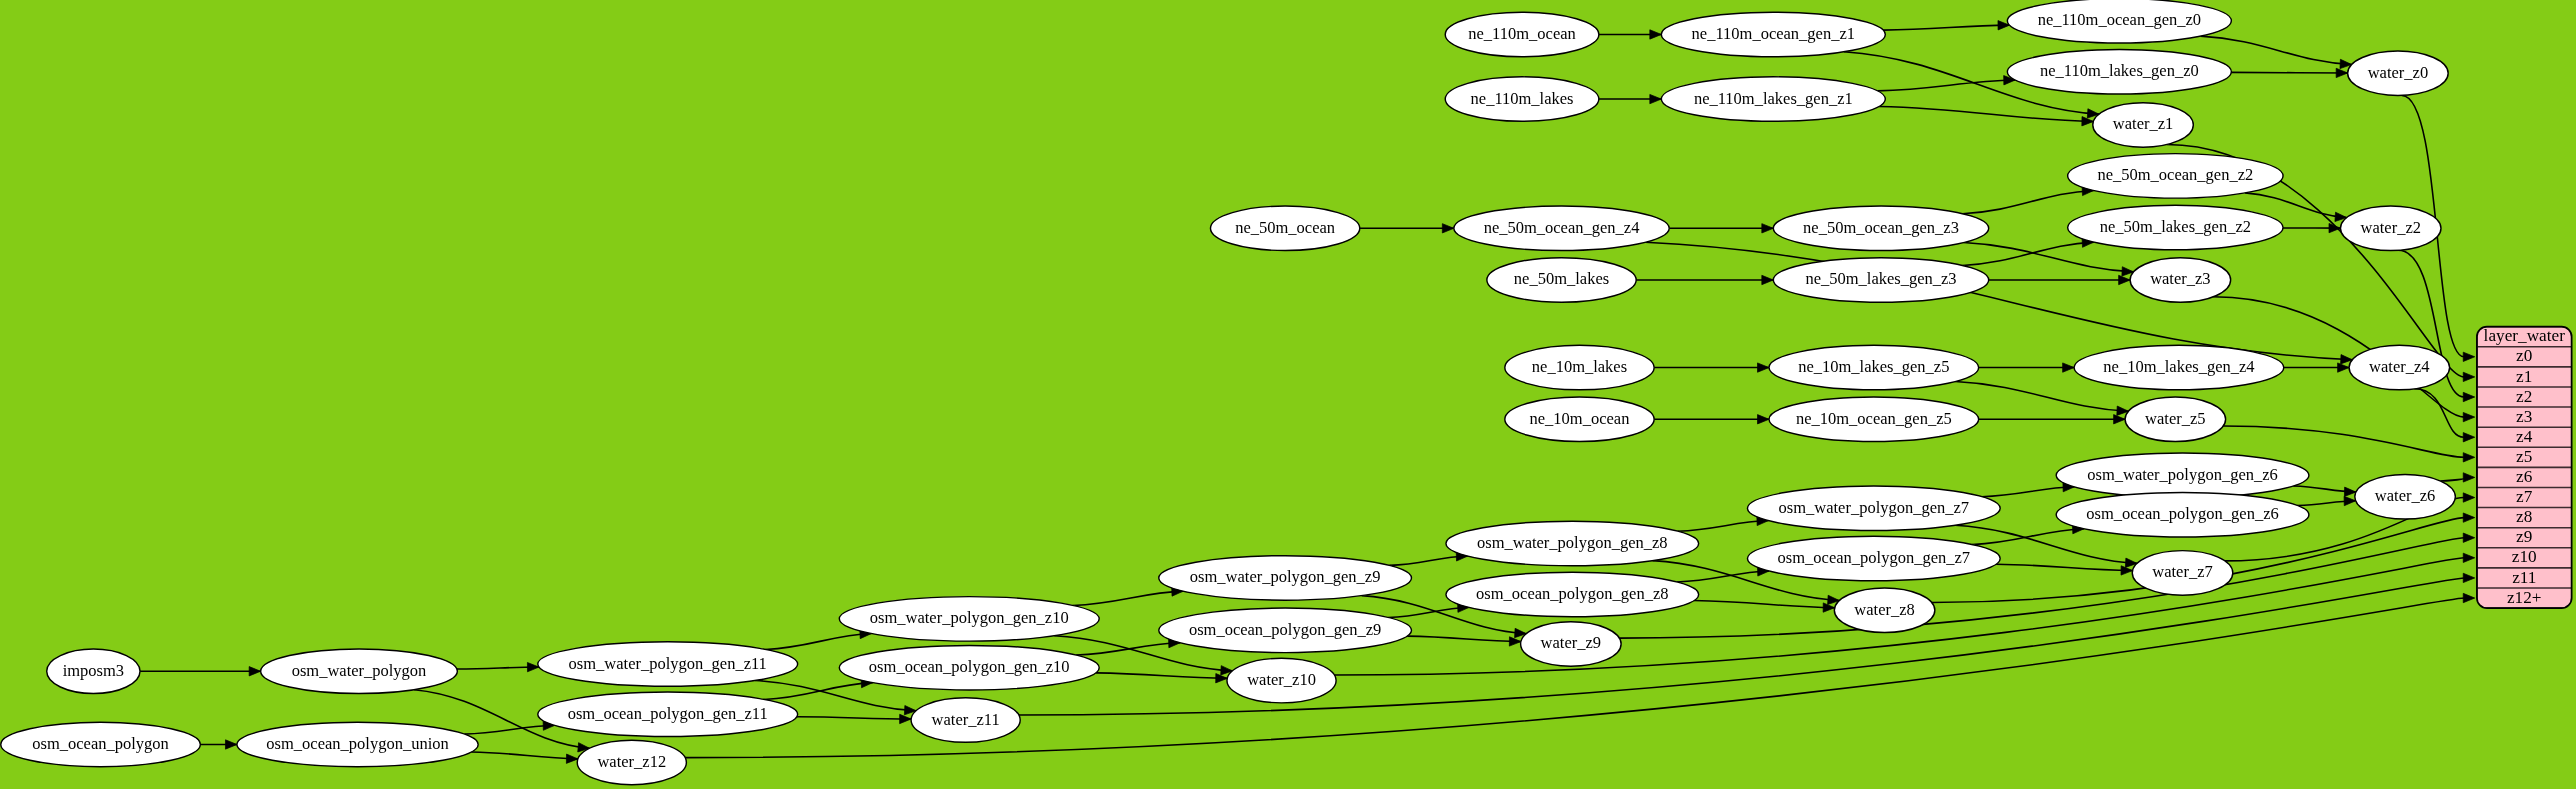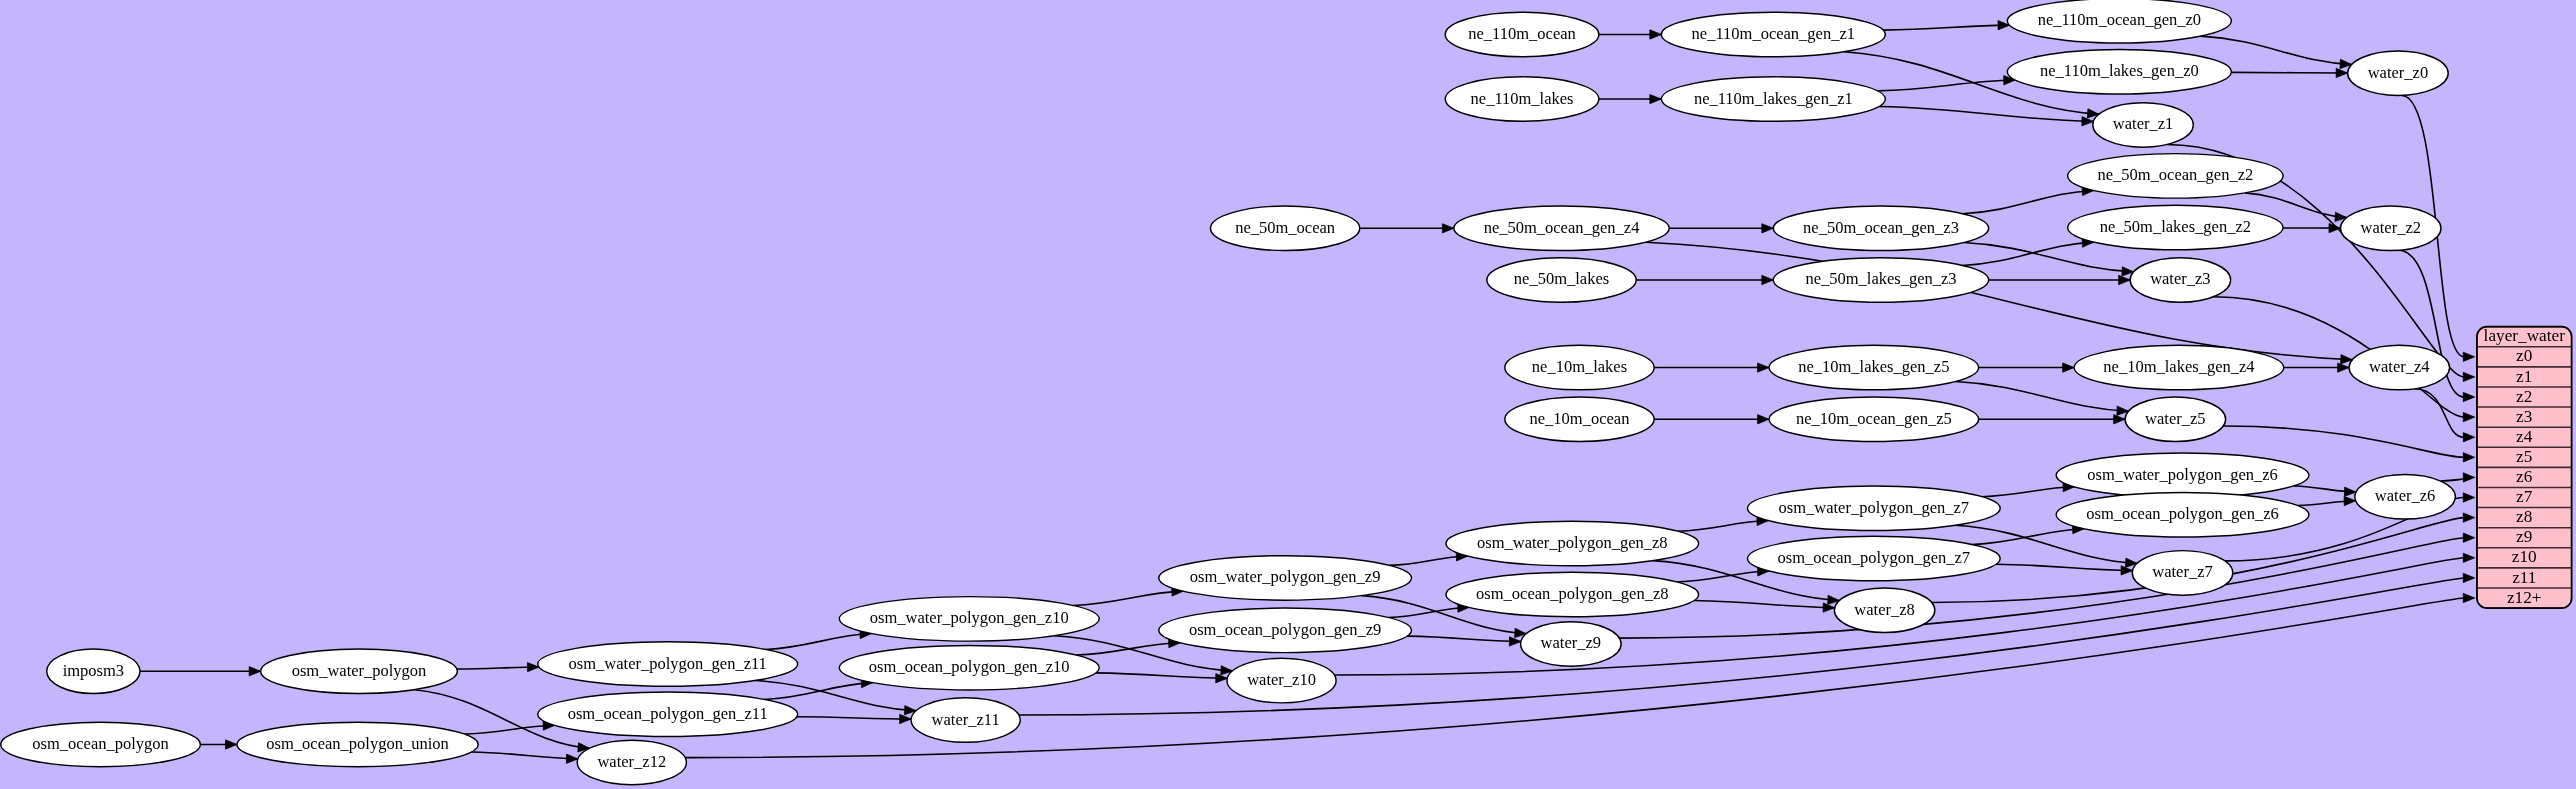--- a/index.html
+++ b/index.html
@@ -4,21 +4,21 @@
 <style>
   html, body {
     margin: 0;
     padding: 0;
     background: #ffffff;
   }
   #canvas {
     position: relative;
     width: 2576px;
     height: 789px;
-    background: #c4b5fd;
+    background: #84cc16;
     font-family: "Liberation Serif", "DejaVu Serif", serif;
     overflow: hidden;
   }
   svg.graph {
     position: absolute;
     left: 0;
     top: 0;
     width: 2576px;
     height: 789px;
   }

